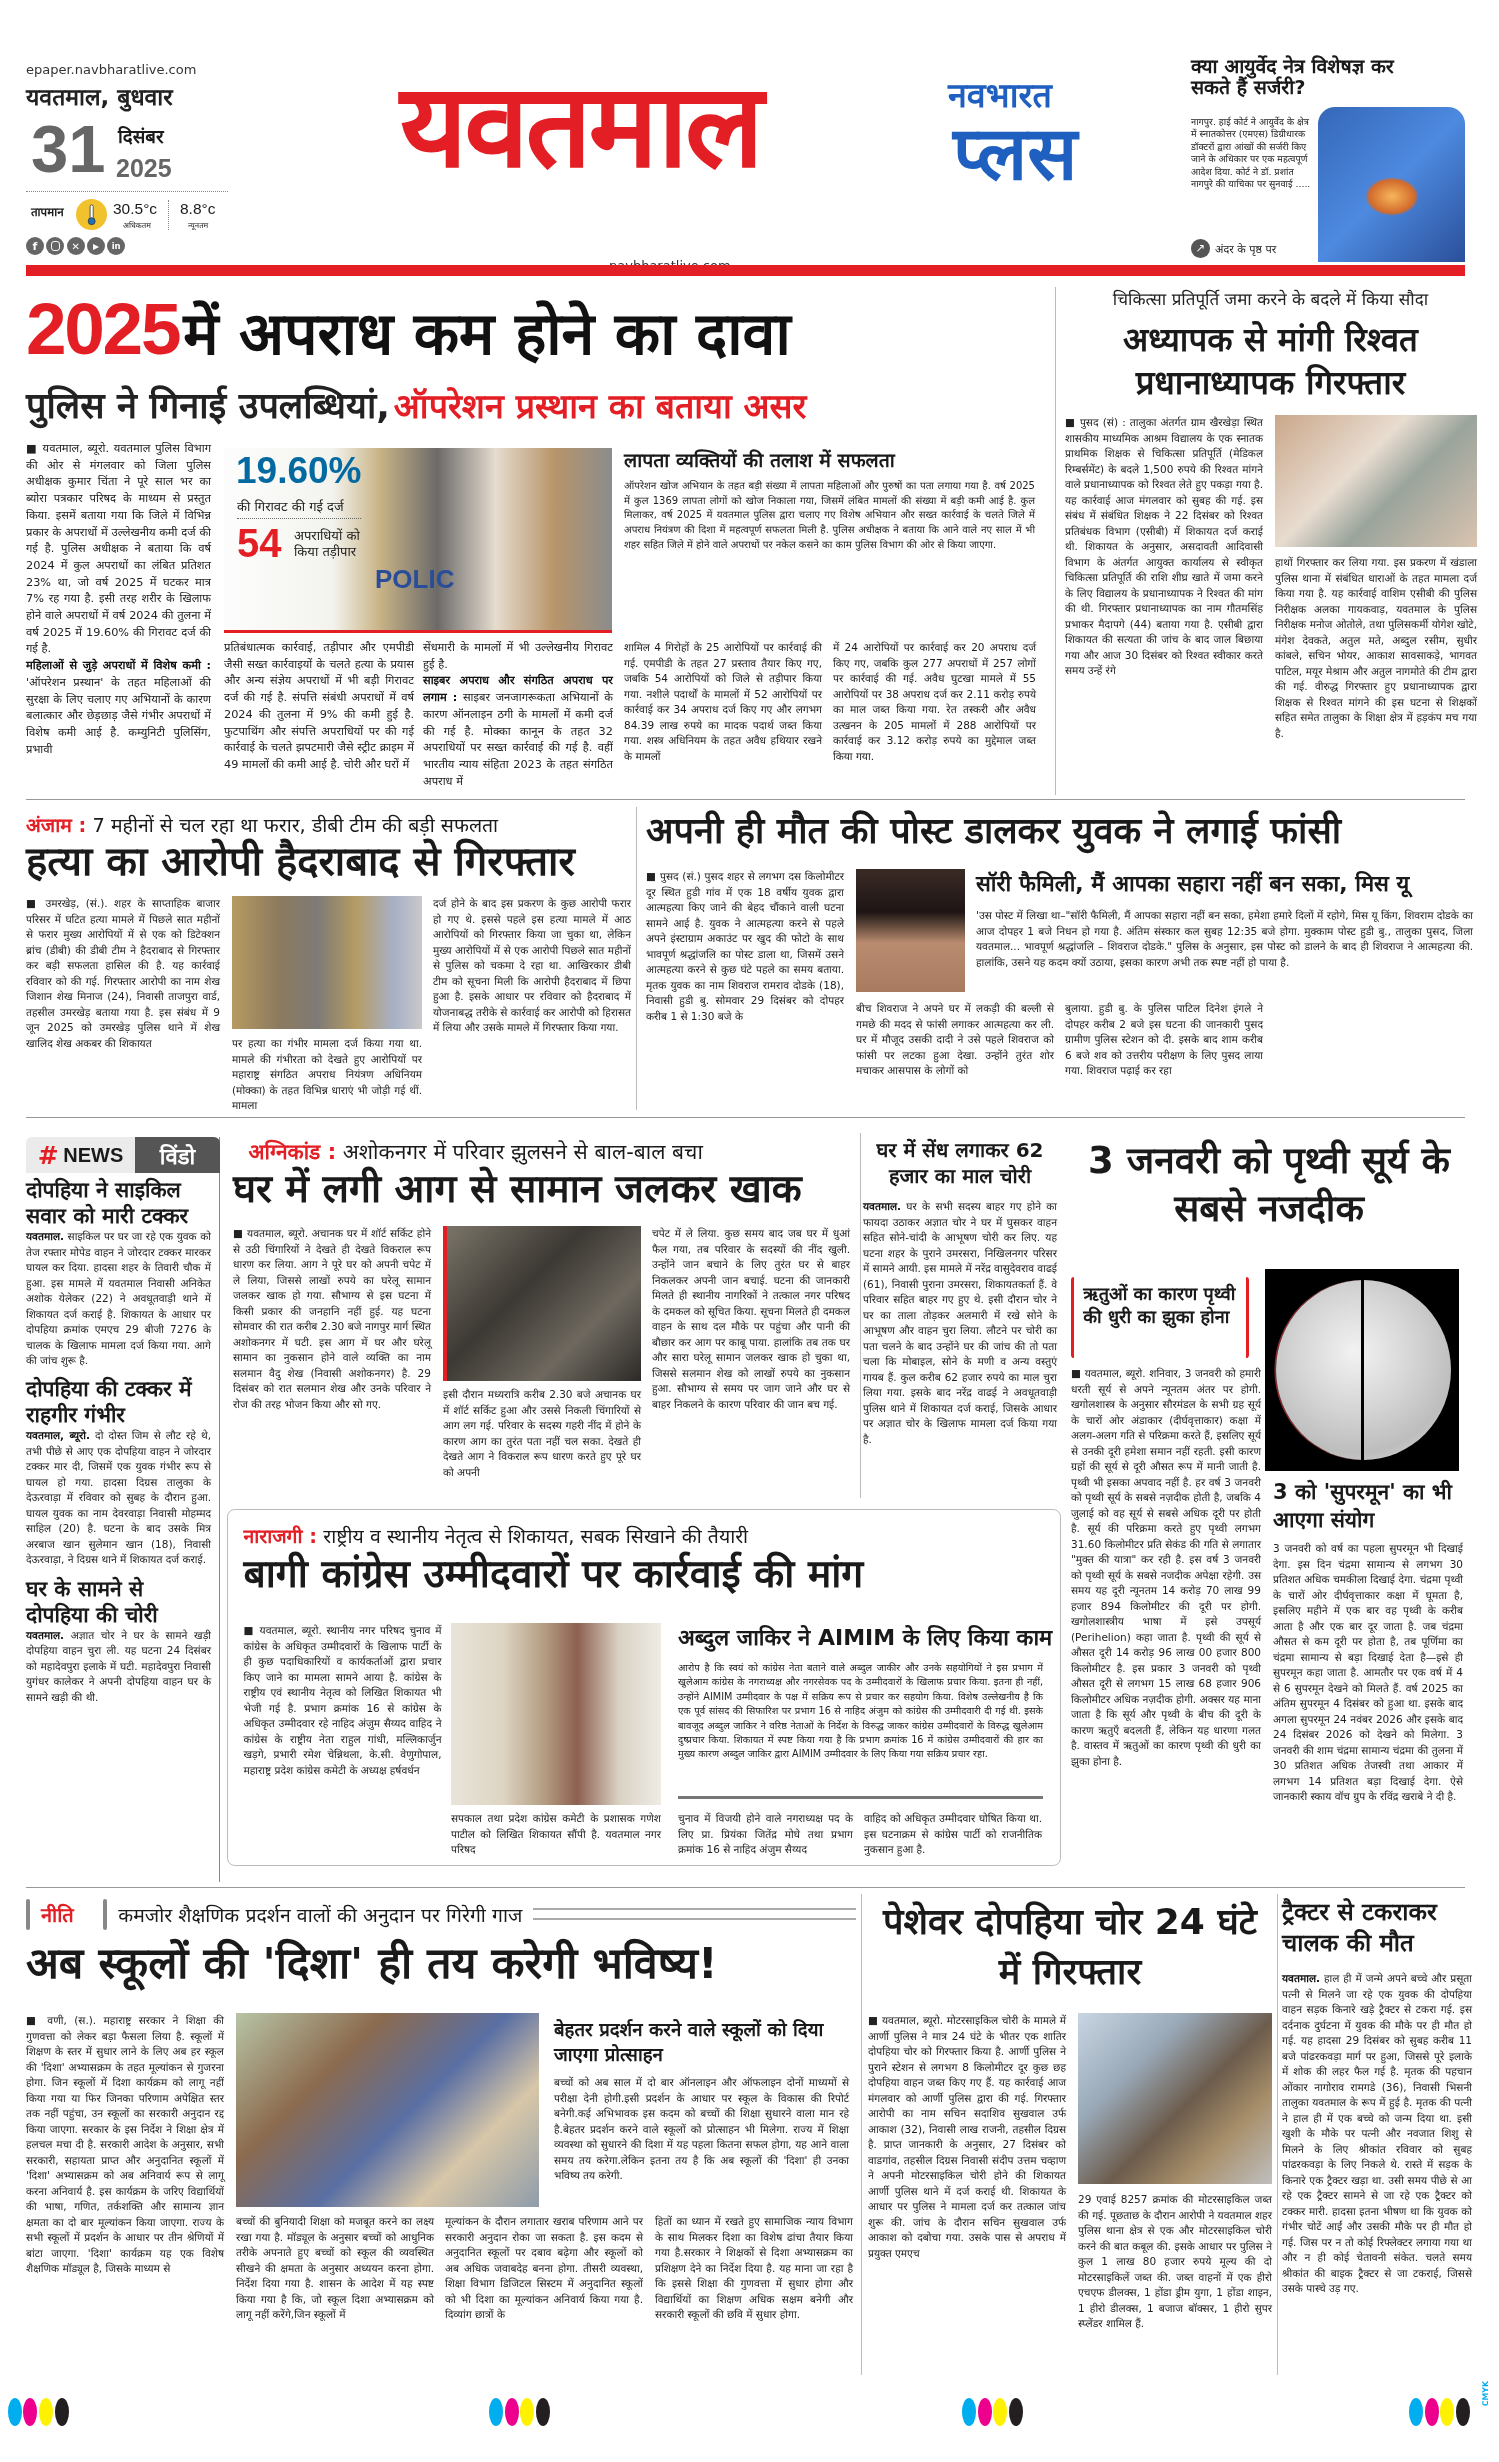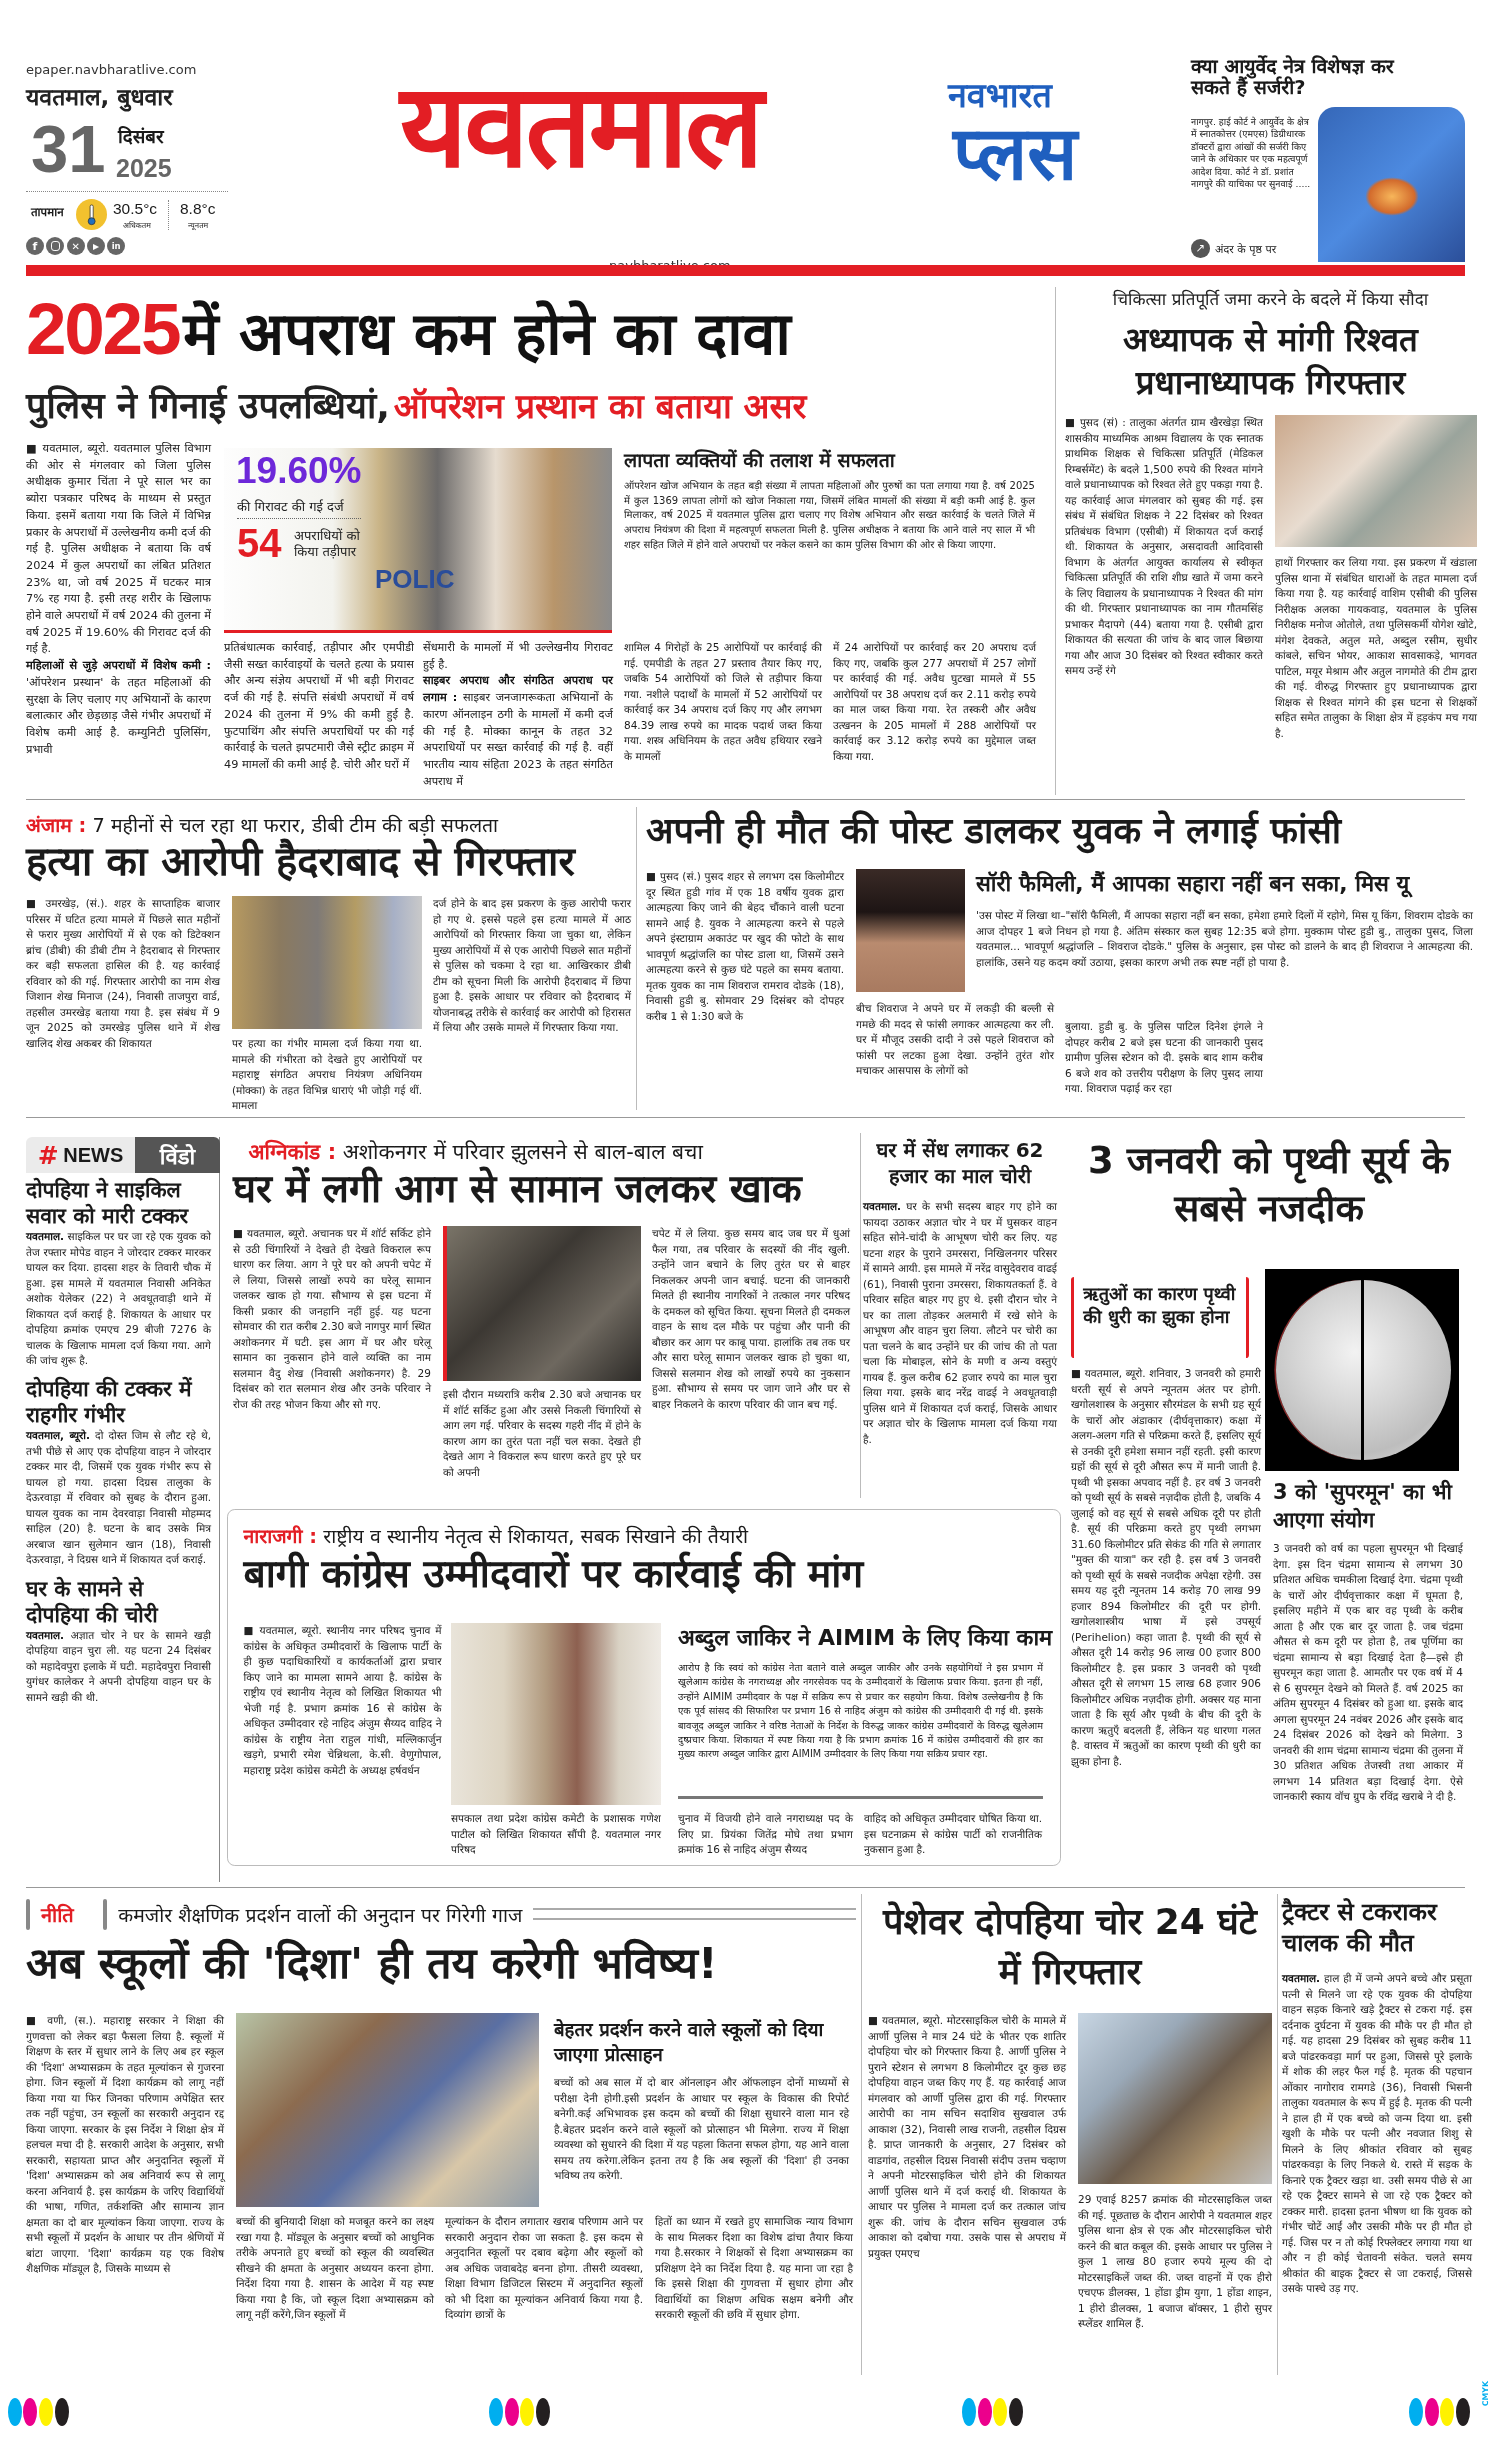--- a/index.html
+++ b/index.html
@@ -75,21 +75,21 @@
   </div>
 
   <div class="abs body-text" style="left:0;top:154px;width:185px;">
     <span>■ यवतमाल, ब्यूरो. यवतमाल पुलिस विभाग की ओर से मंगलवार को जिला पुलिस अधीक्षक कुमार चिंता ने पूरे साल भर का ब्योरा पत्रकार परिषद के माध्यम से प्रस्तुत किया. इसमें बताया गया कि जिले में विभिन्न प्रकार के अपराधों में उल्लेखनीय कमी दर्ज की गई है. पुलिस अधीक्षक ने बताया कि वर्ष 2024 में कुल अपराधों का लंबित प्रतिशत 23% था, जो वर्ष 2025 में घटकर मात्र 7% रह गया है. इसी तरह शरीर के खिलाफ होने वाले अपराधों में वर्ष 2024 की तुलना में वर्ष 2025 में 19.60% की गिरावट दर्ज की गई है.</span><br>
     <b>महिलाओं से जुड़े अपराधों में विशेष कमी :</b> <span>'ऑपरेशन प्रस्थान' के तहत महिलाओं की सुरक्षा के लिए चलाए गए अभियानों के कारण बलात्कार और छेड़छाड़ जैसे गंभीर अपराधों में विशेष कमी आई है. कम्युनिटी पुलिसिंग, प्रभावी</span>
   </div>
 
   <div class="abs photo" style="left:198px;top:161px;width:388px;height:185px;background:linear-gradient(90deg,#fdfdfd 0%,#f3f3ee 28%,#c9b487 40%,#6c6a69 55%,#e6dccf 70%,#b8956a 85%,#8c8c8c 100%);border-bottom:3.1px solid #e31e24;">
     <div class="abs" style="left:151px;top:116px;font-size:26px;font-weight:bold;color:#2a4d9a;font-family:'Liberation Sans',sans-serif;">POLIC</div>
   </div>
-  <div class="abs" style="left:210px;top:163px;font-size:37px;font-weight:bold;color:#6d28d9;font-family:'Liberation Sans',sans-serif;">19.60%</div>
+  <div class="abs" style="left:210px;top:163px;font-size:37px;font-weight:bold;color:#0369a1;font-family:'Liberation Sans',sans-serif;">19.60%</div>
   <div class="abs" style="left:211px;top:210px;font-size:13px;color:#222;">की गिरावट की गई दर्ज</div>
   <div class="abs" style="left:211px;top:231px;width:124px;border-top:1.6px dotted #666;"></div>
   <div class="abs" style="left:211px;top:234px;font-size:40px;font-weight:bold;color:#e31e24;font-family:'Liberation Sans',sans-serif;">54</div>
   <div class="abs" style="left:268px;top:241px;width:78px;font-size:13px;line-height:15.5px;color:#222;">अपराधियों को किया तड़ीपार</div>
 
   <div class="abs body-text" style="left:198px;top:353px;width:190px;">प्रतिबंधात्मक कार्रवाई, तड़ीपार और एमपीडी जैसी सख्त कार्रवाइयों के चलते हत्या के प्रयास और अन्य संज्ञेय अपराधों में भी बड़ी गिरावट दर्ज की गई है. संपत्ति संबंधी अपराधों में वर्ष 2024 की तुलना में 9% की कमी हुई है. फुटपाथिंग और संपत्ति अपराधियों पर की गई कार्रवाई के चलते झपटमारी जैसे स्ट्रीट क्राइम में 49 मामलों की कमी आई है. चोरी और घरों में</div>
   <div class="abs body-text" style="left:397px;top:353px;width:190px;">
     <span>सेंधमारी के मामलों में भी उल्लेखनीय गिरावट हुई है.</span><br>
     <b>साइबर अपराध और संगठित अपराध पर लगाम :</b> <span>साइबर जनजागरूकता अभियानों के कारण ऑनलाइन ठगी के मामलों में कमी दर्ज की गई है. मोक्का कानून के तहत 32 अपराधियों पर सख्त कार्रवाई की गई है. वहीं भारतीय न्याय संहिता 2023 के तहत संगठित अपराध में</span>
   </div>
@@ -124,21 +124,21 @@
 </div>
 <div class="vline" style="left:636px;top:807px;height:303px;"></div>
 
 <div class="abs" style="left:646px;top:811px;width:830px;height:295px;">
   <div class="abs hl" style="left:0;top:0;width:830px;font-size:36px;white-space:nowrap;">अपनी ही मौत की पोस्ट डालकर युवक ने लगाई फांसी</div>
   <div class="abs body-text" style="left:0;top:58px;width:198px;font-size:10.5px;line-height:15.5px;">■ पुसद (सं.) पुसद शहर से लगभग दस किलोमीटर दूर स्थित हुडी गांव में एक 18 वर्षीय युवक द्वारा आत्महत्या किए जाने की बेहद चौंकाने वाली घटना सामने आई है. युवक ने आत्महत्या करने से पहले अपने इंस्टाग्राम अकाउंट पर खुद की फोटो के साथ भावपूर्ण श्रद्धांजलि का पोस्ट डाला था, जिसमें उसने आत्महत्या करने से कुछ घंटे पहले का समय बताया. मृतक युवक का नाम शिवराज रामराव दोडके (18), निवासी हुडी बु. सोमवार 29 दिसंबर को दोपहर करीब 1 से 1:30 बजे के</div>
   <div class="abs photo" style="left:210px;top:58px;width:109px;height:123px;background:linear-gradient(180deg,#3a2a26 0%,#1d1514 35%,#b98b6f 60%,#a87a60 100%);"></div>
   <div class="abs hl" style="left:330px;top:61px;font-size:22px;white-space:nowrap;">सॉरी फैमिली, मैं आपका सहारा नहीं बन सका, मिस यू</div>
   <div class="abs" style="left:330px;top:97px;width:497px;font-size:10.5px;line-height:15.5px;color:#222;text-align:justify;">'उस पोस्ट में लिखा था–"सॉरी फैमिली, मैं आपका सहारा नहीं बन सका, हमेशा हमारे दिलों में रहोगे, मिस यू किंग, शिवराम दोडके का आज दोपहर 1 बजे निधन हो गया है. अंतिम संस्कार कल सुबह 12:35 बजे होगा. मुक्काम पोस्ट हुडी बु., तालुका पुसद, जिला यवतमाल... भावपूर्ण श्रद्धांजलि – शिवराज दोडके." पुलिस के अनुसार, इस पोस्ट को डालने के बाद ही शिवराज ने आत्महत्या की. हालांकि, उसने यह कदम क्यों उठाया, इसका कारण अभी तक स्पष्ट नहीं हो पाया है.</div>
   <div class="abs body-text" style="left:210px;top:190px;width:198px;font-size:10.5px;line-height:15.5px;">बीच शिवराज ने अपने घर में लकड़ी की बल्ली से गमछे की मदद से फांसी लगाकर आत्महत्या कर ली. घर में मौजूद उसकी दादी ने उसे पहले शिवराज को फांसी पर लटका हुआ देखा. उन्होंने तुरंत शोर मचाकर आसपास के लोगों को</div>
-  <div class="abs body-text" style="left:419px;top:190px;width:198px;font-size:10.5px;line-height:15.5px;margin-top:18px;">बुलाया. हुडी बु. के पुलिस पाटिल दिनेश इंगले ने दोपहर करीब 2 बजे इस घटना की जानकारी पुसद ग्रामीण पुलिस स्टेशन को दी. इसके बाद शाम करीब 6 बजे शव को उत्तरीय परीक्षण के लिए पुसद लाया गया. शिवराज पढ़ाई कर रहा</div>
+  <div class="abs body-text" style="left:419px;top:190px;width:198px;font-size:10.5px;line-height:15.5px;">बुलाया. हुडी बु. के पुलिस पाटिल दिनेश इंगले ने दोपहर करीब 2 बजे इस घटना की जानकारी पुसद ग्रामीण पुलिस स्टेशन को दी. इसके बाद शाम करीब 6 बजे शव को उत्तरीय परीक्षण के लिए पुसद लाया गया. शिवराज पढ़ाई कर रहा</div>
 </div>
 
 <div class="hline" style="left:26px;top:1117px;width:1439px;background:#999;"></div>
 
 <div class="abs" style="left:26px;top:1137px;width:194px;height:745px;border-right:1.6px solid #888;">
   <div class="abs" style="left:0;top:0;width:194px;height:36px;border-radius:6.2px 6.2px 0 0;overflow:hidden;display:flex;">
     <div style="width:109px;background:#ebebeb;display:flex;align-items:center;justify-content:center;gap:4.7px;">
       <span style="color:#e31e24;font-size:25px;font-weight:bold;">#</span>
       <span style="font-size:20px;font-weight:bold;font-family:'Liberation Sans',sans-serif;">NEWS</span>
     </div>

